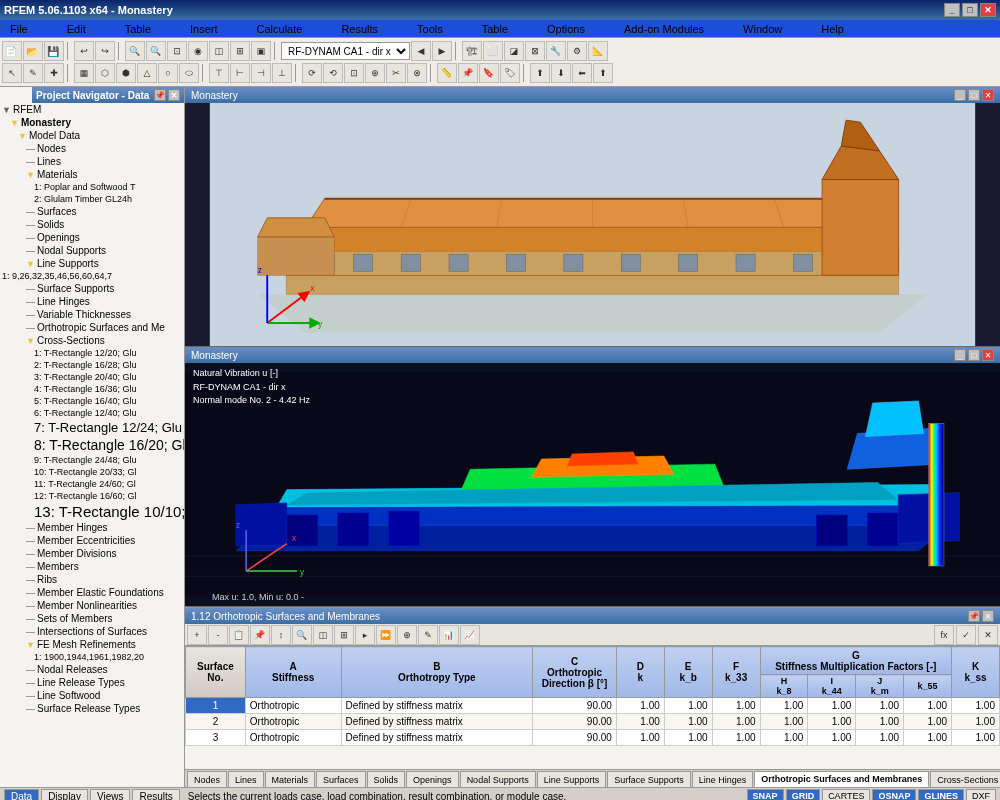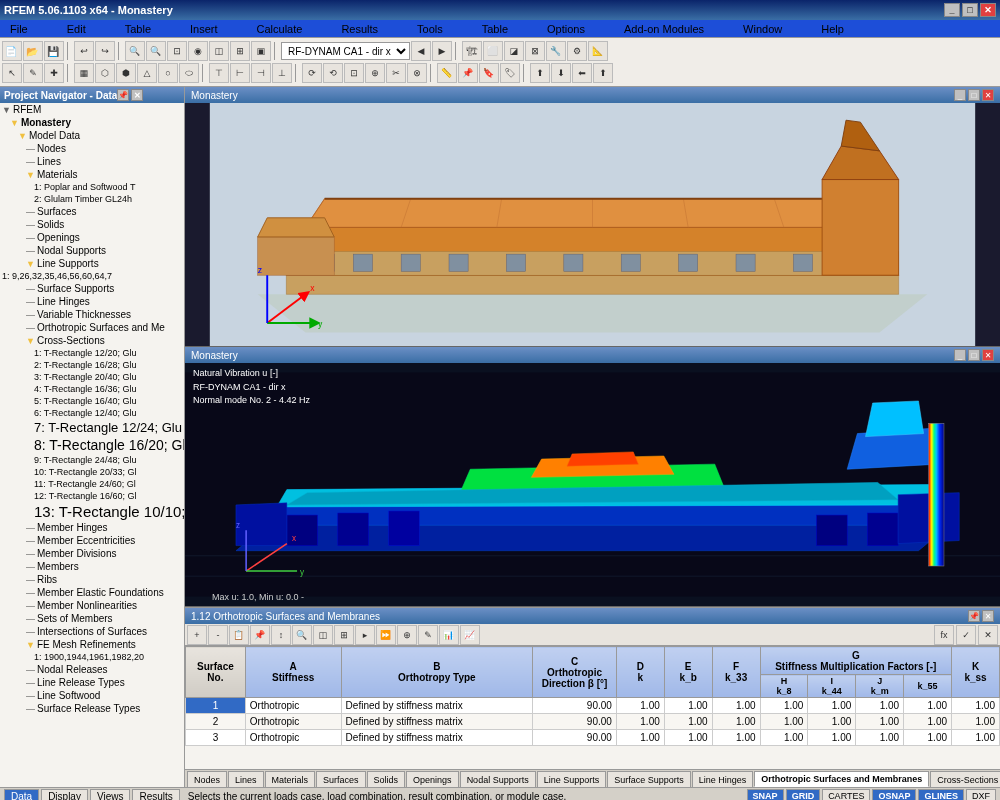--- a/index.html
+++ b/index.html
@@ -94,23 +94,25 @@
       display: flex;
       flex-direction: column;
       overflow: hidden;
     }
     .panel-header {
       background: linear-gradient(to bottom, #6b8fc5, #3a6ea5);
       color: white;
       height: 16px;
       display: flex;
       align-items: center;
+      justify-content: space-between;
       padding: 0 4px;
       font-size: 10px;
       font-weight: bold;
+      margin-left: 32px;
     }
     .panel-header-controls { display: flex; gap: 2px; }
     .panel-header-btn {
       width: 12px; height: 12px;
       background: #c0c0c0;
       border: 1px solid #888;
       font-size: 8px;
       display: flex; align-items: center; justify-content: center;
       cursor: pointer;
     }

